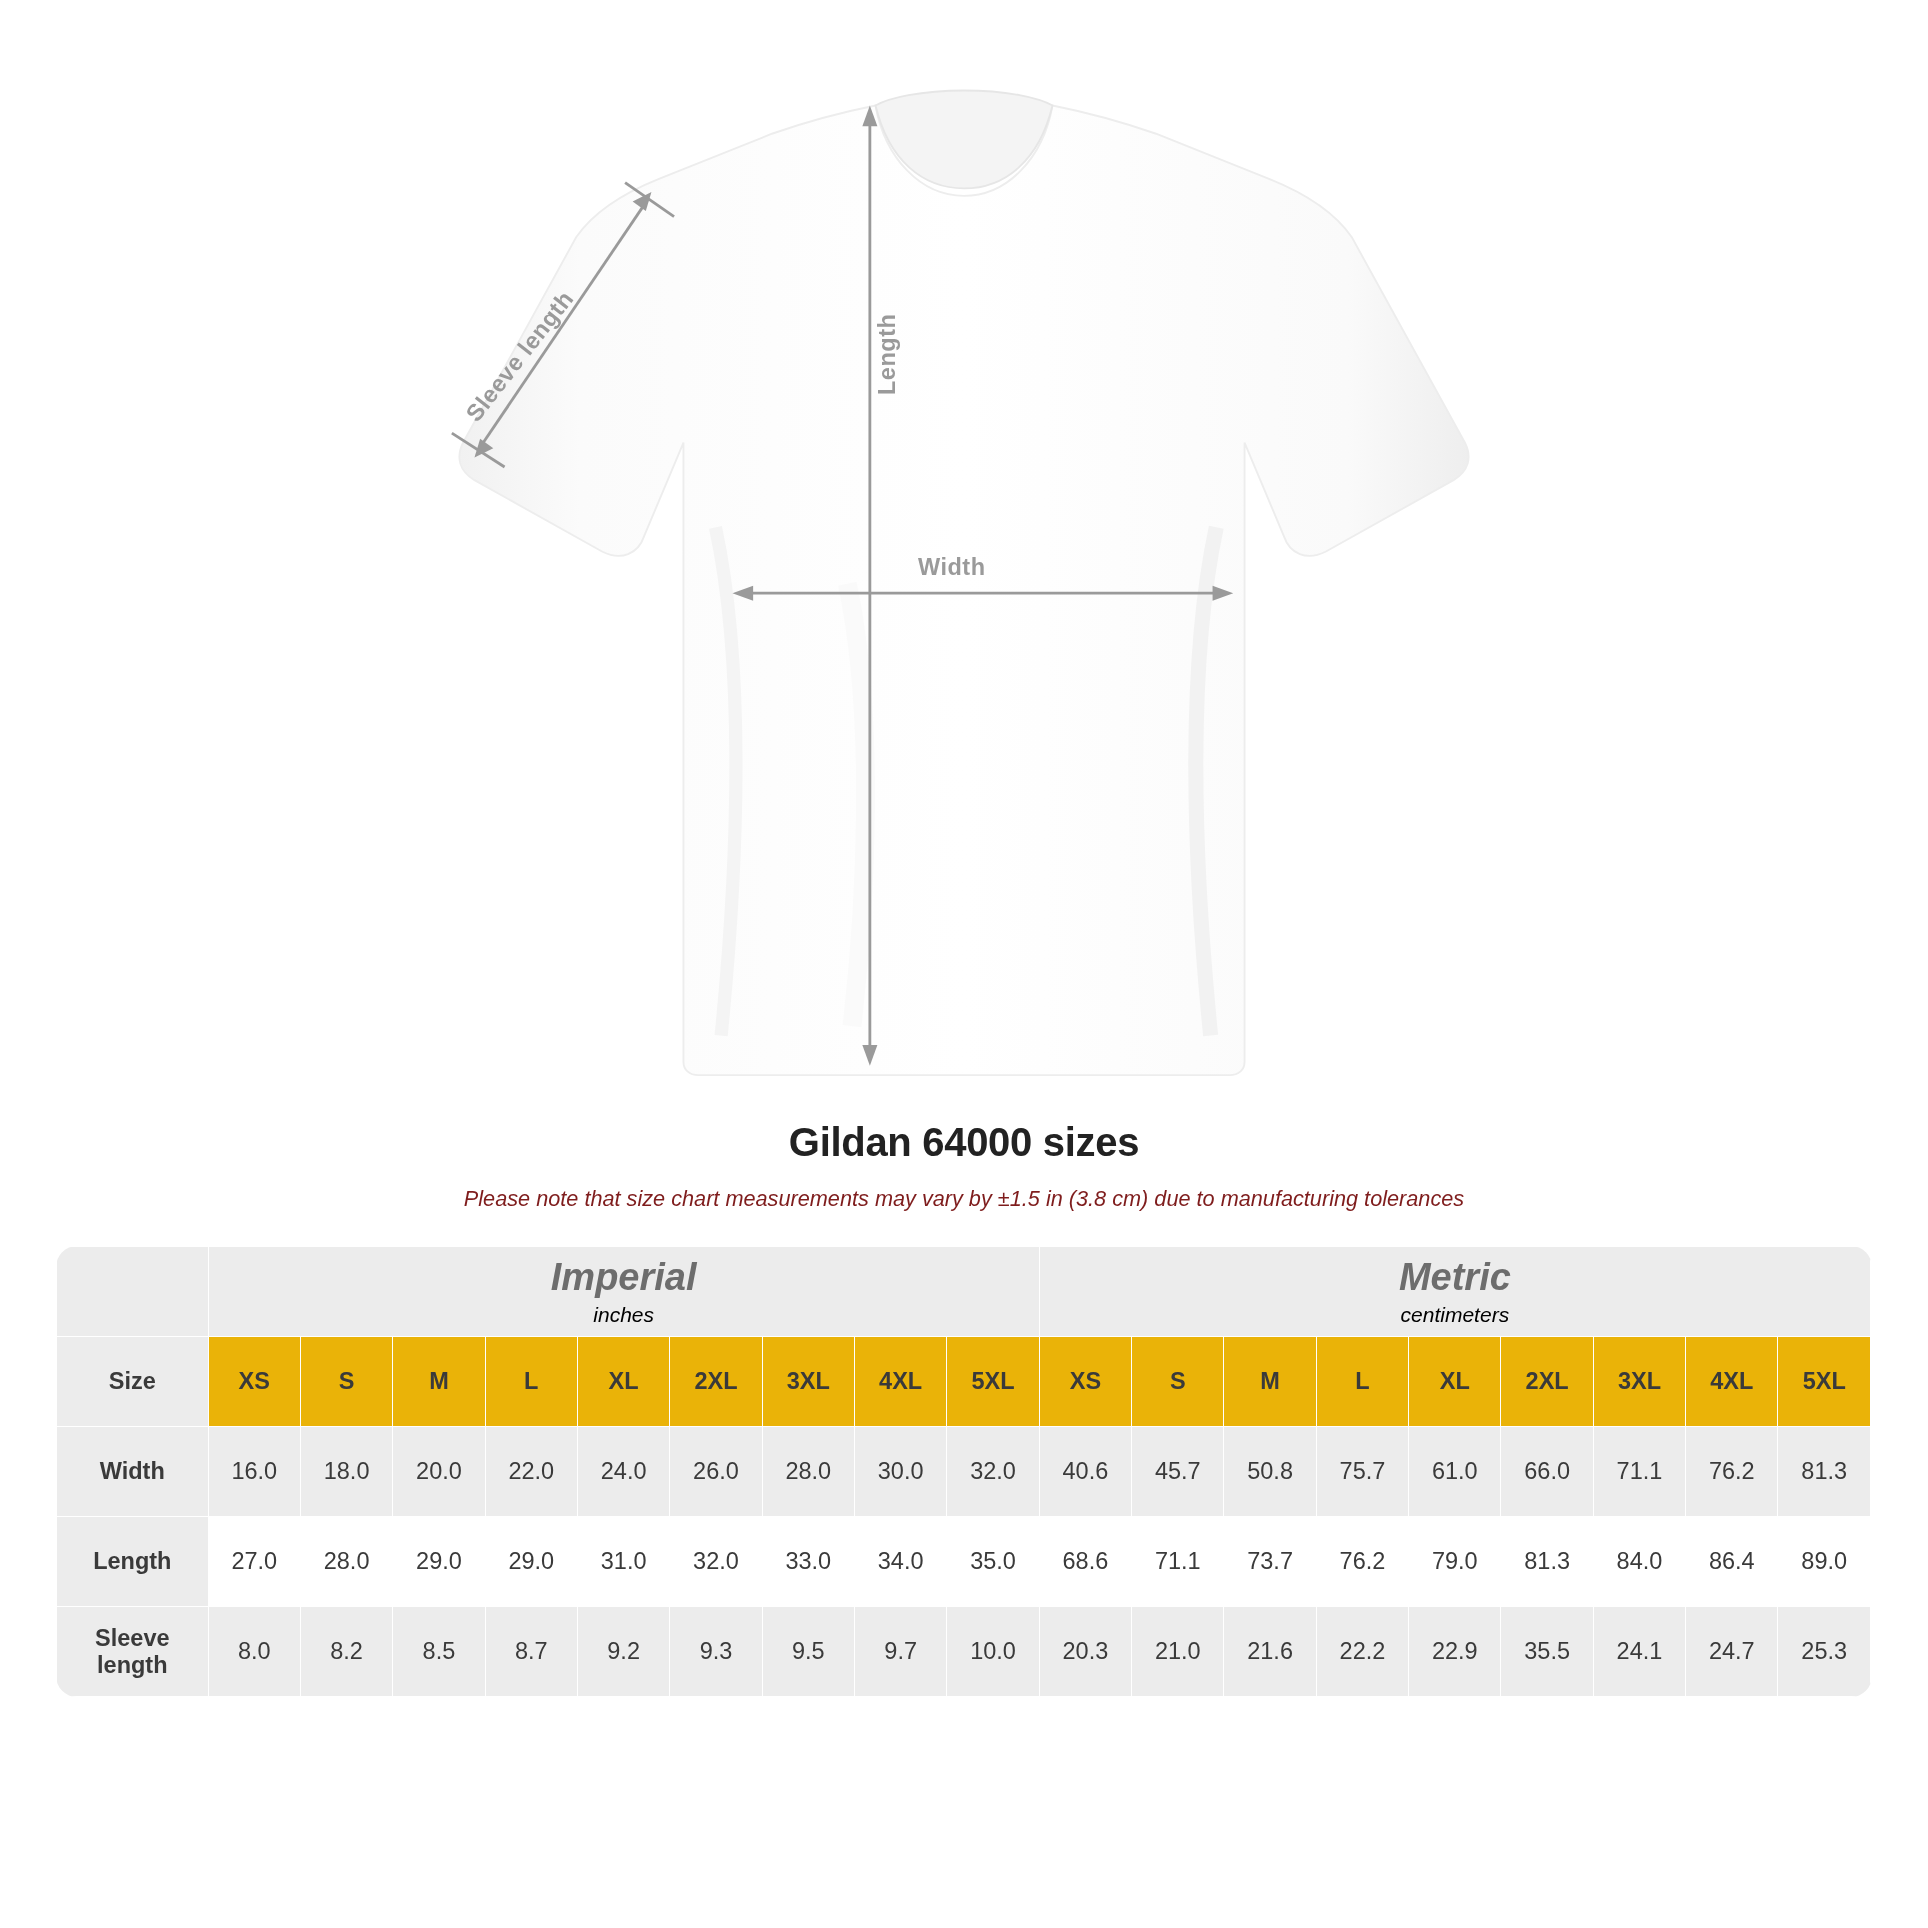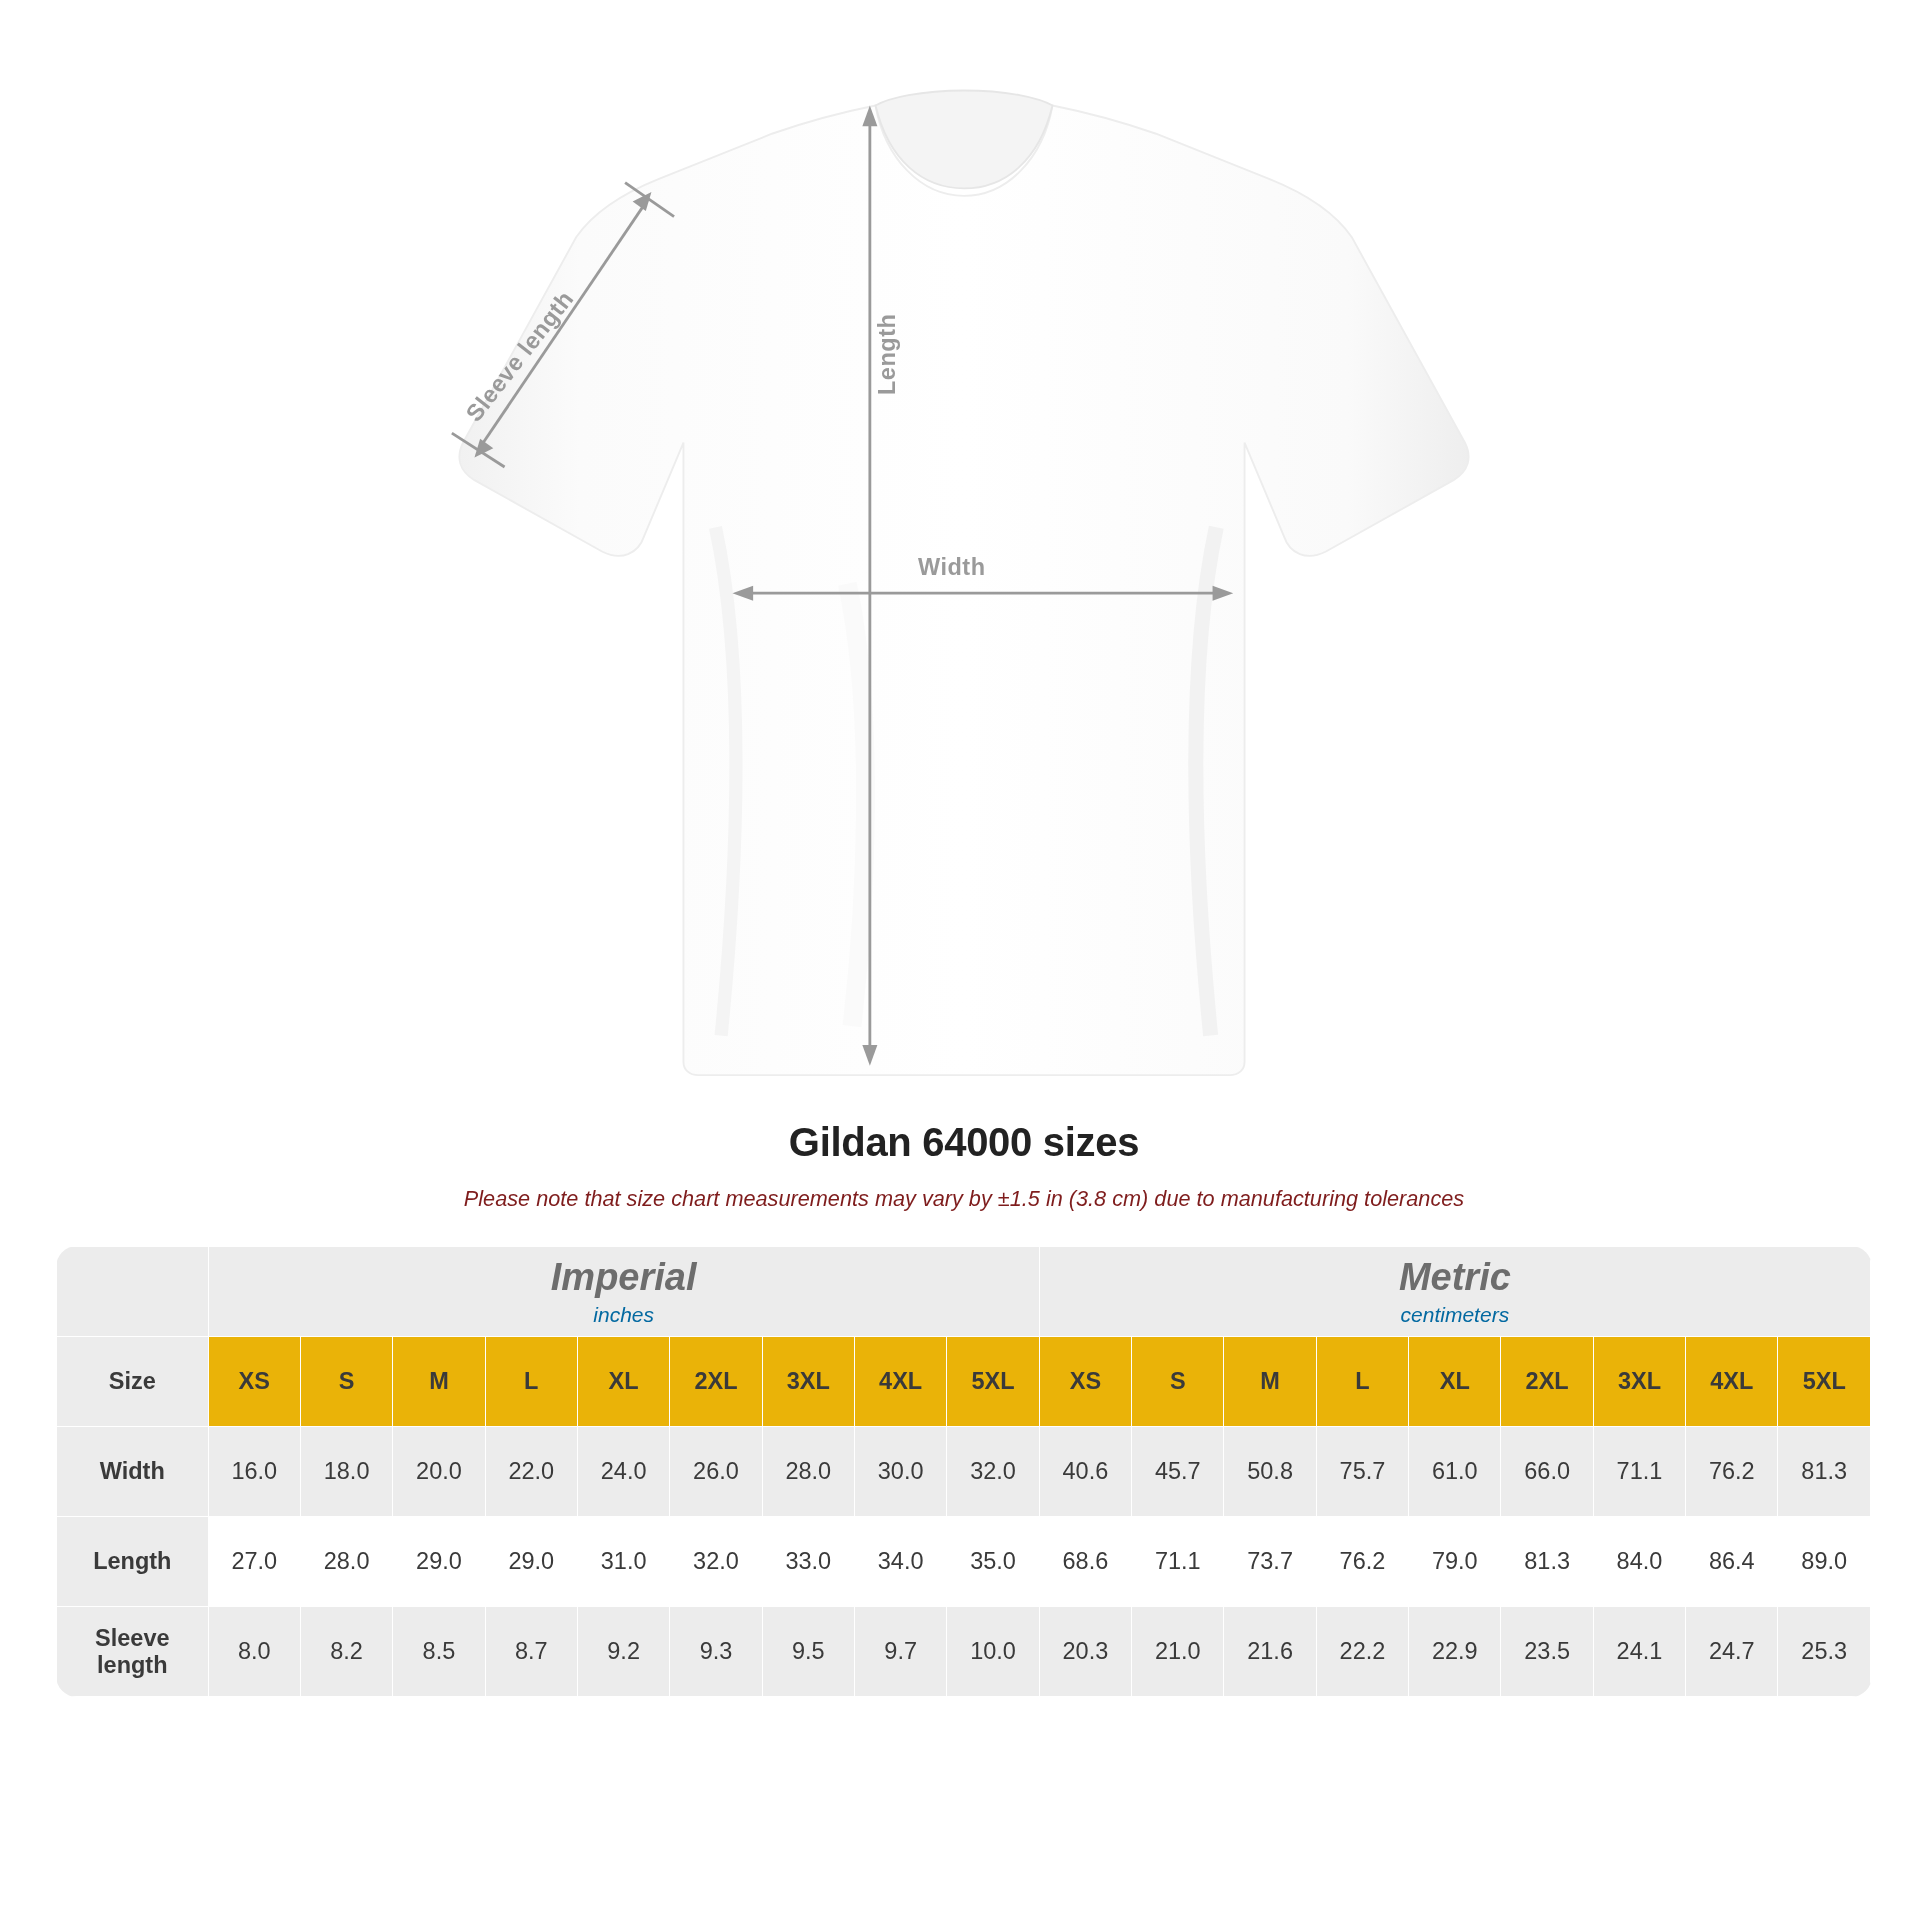--- a/index.html
+++ b/index.html
@@ -102,21 +102,21 @@
     font-size: 38px;
     font-weight: bold;
     font-style: italic;
     color: #6d6d6d;
     display: block;
     line-height: 1.15;
   }
   .unit-head .unit-sub {
     font-size: 21px;
     font-style: italic;
-    color: #0369a1;
+    color: #000000;
     display: block;
     margin-top: 3.8px;
   }
   .corner-cell {
     background: #ececec;
   }
   .row-head {
     background: #ececec;
     font-weight: bold;
     color: #5a5a5a;
@@ -333,21 +333,21 @@
             <td class="cell-alt">9.2</td>
             <td class="cell-alt">9.3</td>
             <td class="cell-alt">9.5</td>
             <td class="cell-alt">9.7</td>
             <td class="cell-alt">10.0</td>
             <td class="cell-alt">20.3</td>
             <td class="cell-alt">21.0</td>
             <td class="cell-alt">21.6</td>
             <td class="cell-alt">22.2</td>
             <td class="cell-alt">22.9</td>
-            <td class="cell-alt">23.5</td>
+            <td class="cell-alt">35.5</td>
             <td class="cell-alt">24.1</td>
             <td class="cell-alt">24.7</td>
             <td class="cell-alt">25.3</td>
           </tr>
         </tbody>
     </table>
   </div>
 
 </div>
 

